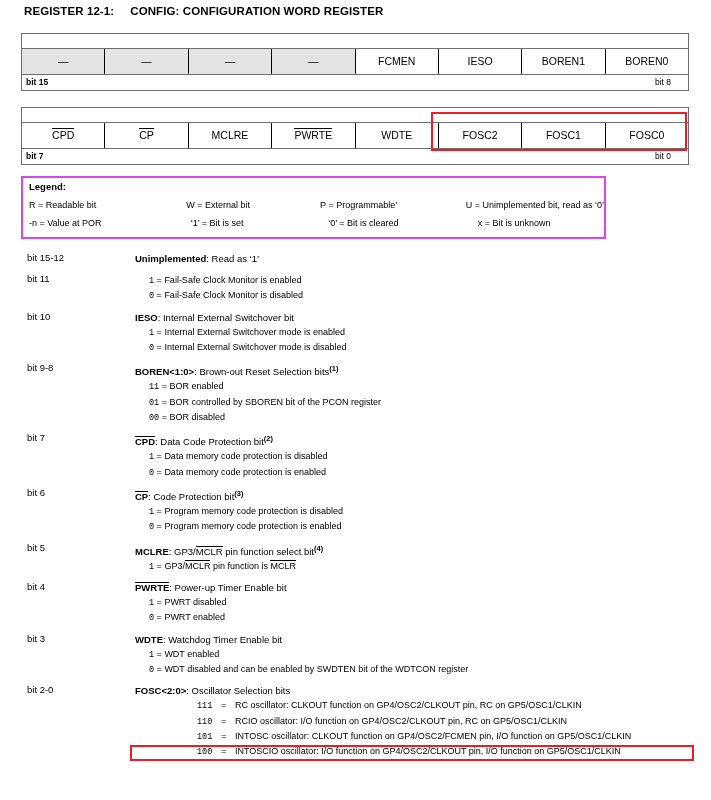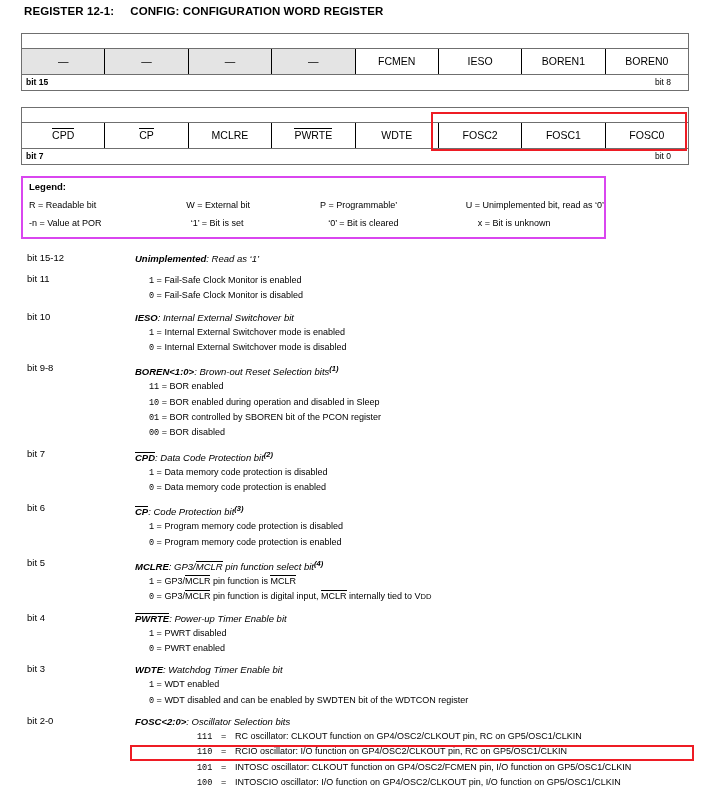--- a/index.html
+++ b/index.html
@@ -166,21 +166,20 @@
     font-size: 9.5px;
     white-space: nowrap;
   }
   .bit-group .bit-body {
     margin-left: 135px;
   }
   .bit-group .bit-head {
     font-size: 9.5px;
     line-height: 14px;
     white-space: nowrap;
-    font-style: italic;
   }
   .bit-group .bit-head b { font-weight: bold; }
   .bit-group .opt {
     font-size: 9px;
     line-height: 14.3px;
     white-space: nowrap;
     padding-left: 14px;
   }
   .bit-group .opt .code {
     font-family: "Liberation Mono", monospace;
@@ -290,21 +289,20 @@
         <div class="bit-head"><b>IESO</b>: Internal External Switchover bit</div>
         <div class="opt"><span class="code">1</span><span class="eq"> = </span><span>Internal External Switchover mode is enabled</span></div>
         <div class="opt"><span class="code">0</span><span class="eq"> = </span><span>Internal External Switchover mode is disabled</span></div>
       </div>
     </div>
     <div class="bit-group">
       <div class="bit-label">bit 9-8</div>
       <div class="bit-body">
         <div class="bit-head"><b>BOREN&lt;1:0&gt;</b>: Brown-out Reset Selection bits<sup>(1)</sup></div>
         <div class="opt"><span class="code">11</span><span class="eq"> = </span><span>BOR enabled</span></div>
-        <div class="opt"><span class="code">10</span><span class="eq"> = </span><span>BOR enabled during operation and disabled in Sleep</span></div>
         <div class="opt"><span class="code">01</span><span class="eq"> = </span><span>BOR controlled by SBOREN bit of the PCON register</span></div>
         <div class="opt"><span class="code">00</span><span class="eq"> = </span><span>BOR disabled</span></div>
       </div>
     </div>
     <div class="bit-group">
       <div class="bit-label">bit 7</div>
       <div class="bit-body">
         <div class="bit-head"><b><span class="ovl-t">CPD</span></b>: Data Code Protection bit<sup>(2)</sup></div>
         <div class="opt"><span class="code">1</span><span class="eq"> = </span><span>Data memory code protection is disabled</span></div>
         <div class="opt"><span class="code">0</span><span class="eq"> = </span><span>Data memory code protection is enabled</span></div>
@@ -316,21 +314,20 @@
         <div class="bit-head"><b><span class="ovl-t">CP</span></b>: Code Protection bit<sup>(3)</sup></div>
         <div class="opt"><span class="code">1</span><span class="eq"> = </span><span>Program memory code protection is disabled</span></div>
         <div class="opt"><span class="code">0</span><span class="eq"> = </span><span>Program memory code protection is enabled</span></div>
       </div>
     </div>
     <div class="bit-group">
       <div class="bit-label">bit 5</div>
       <div class="bit-body">
         <div class="bit-head"><b>MCLRE</b>: GP3/<span class="ovl-t">MCLR</span> pin function select bit<sup>(4)</sup></div>
         <div class="opt"><span class="code">1</span><span class="eq"> = </span><span>GP3/<span class="ovl-t">MCLR</span> pin function is <span class="ovl-t">MCLR</span></span></div>
-        <div class="opt"><span class="code">0</span><span class="eq"> = </span><span>GP3/<span class="ovl-t">MCLR</span> pin function is digital input, <span class="ovl-t">MCLR</span> internally tied to V<span class="smallcap">DD</span></span></div>
       </div>
     </div>
     <div class="bit-group">
       <div class="bit-label">bit 4</div>
       <div class="bit-body">
         <div class="bit-head"><b><span class="ovl-t">PWRTE</span></b>: Power-up Timer Enable bit</div>
         <div class="opt"><span class="code">1</span><span class="eq"> = </span><span>PWRT disabled</span></div>
         <div class="opt"><span class="code">0</span><span class="eq"> = </span><span>PWRT enabled</span></div>
       </div>
     </div>

